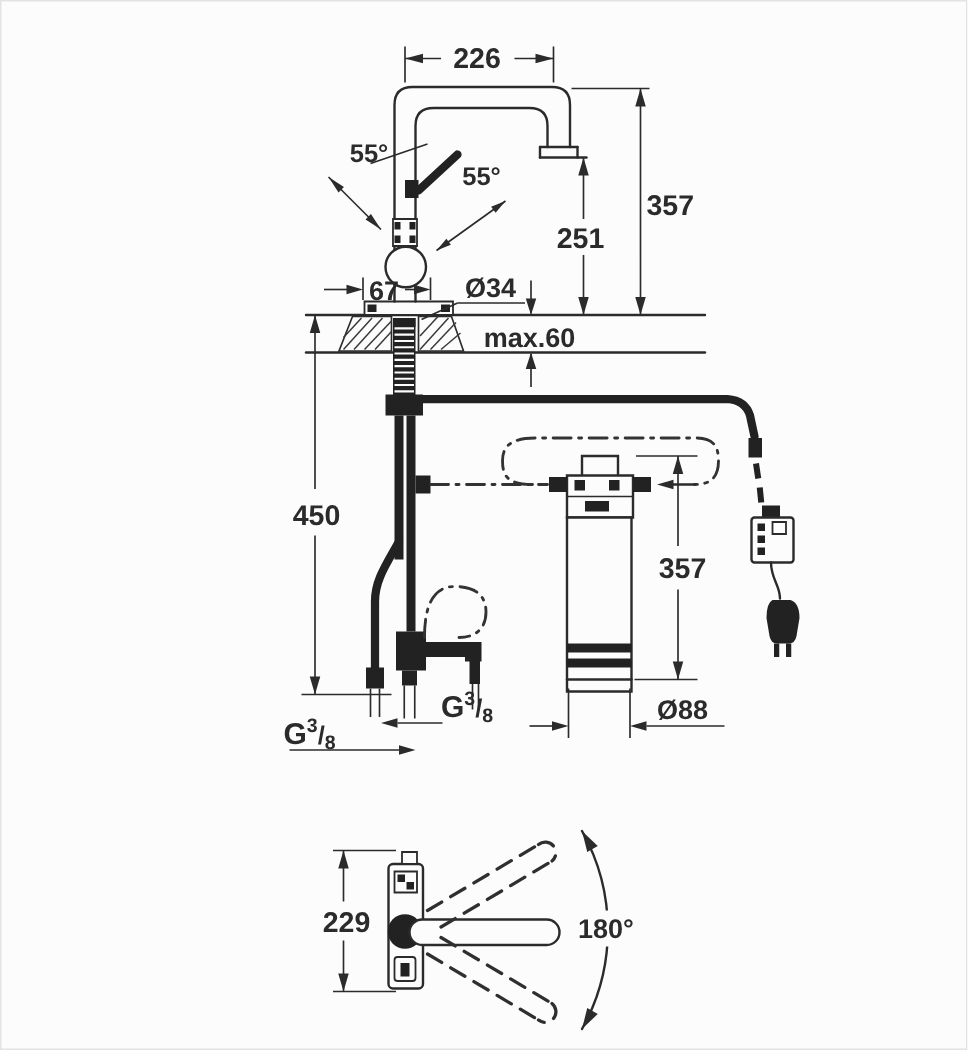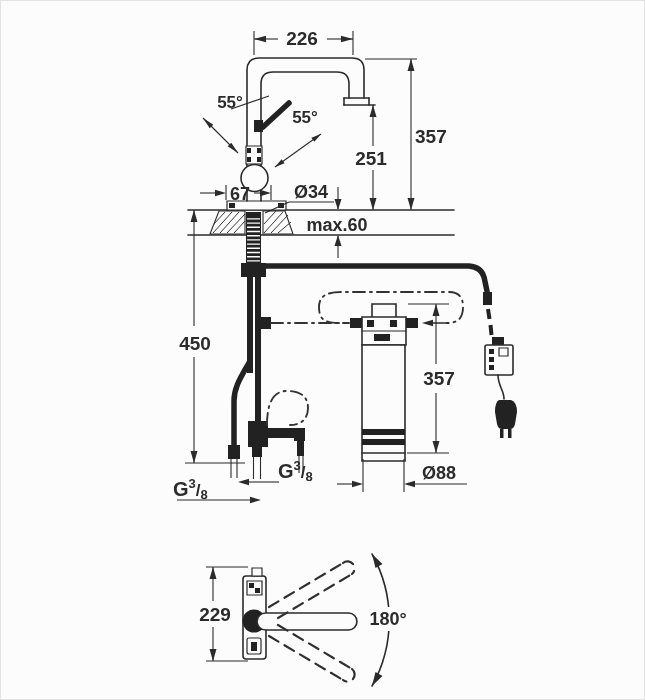--- a/index.html
+++ b/index.html
@@ -1,16 +1,16 @@
 <!DOCTYPE html>
 <html><head>
 <meta charset="utf-8">
 <style>
   html,body{margin:0;padding:0;background:#ffffff;}
-  .page{width:645px;height:700px;background:#fcfcfc;border:1px solid #e3e3e3;box-sizing:border-box;position:relative;overflow:hidden;}
+  .page{width:645px;height:700px;background:#fcfcfc;border:1px solid #e3e3e3;box-sizing:border-box;position:relative;overflow:hidden;padding-left:16px;}
   svg{display:block;}
   svg *{vector-effect:non-scaling-stroke;}
   .ln{stroke:#2b2b2b;stroke-width:1.6;fill:none;stroke-linecap:round;}
   .thin{stroke:#2b2b2b;stroke-width:1.1;fill:none;}
   .dim{stroke:#2b2b2b;stroke-width:1.1;fill:none;}
   .hatch{stroke:#3a3a3a;stroke-width:1;fill:none;}
   .solid{fill:#222;stroke:none;}
   .whitebox{fill:#fcfcfc;stroke:#2b2b2b;stroke-width:1.6;}
   .whitebox-thin{fill:#fcfcfc;stroke:#2b2b2b;stroke-width:1.2;}
   .tube{stroke:#222;stroke-width:5.5;fill:none;stroke-linecap:round;}

